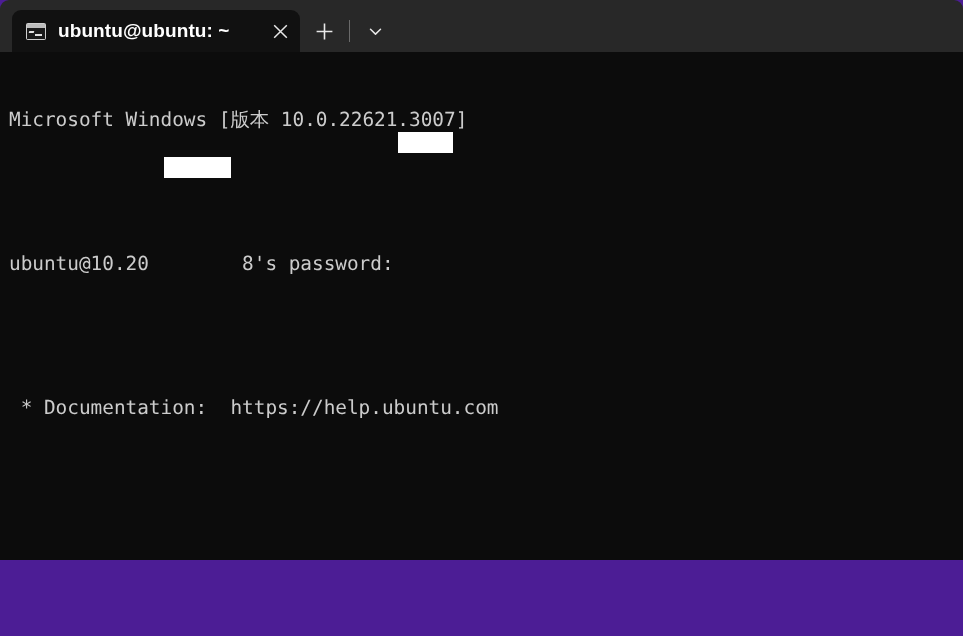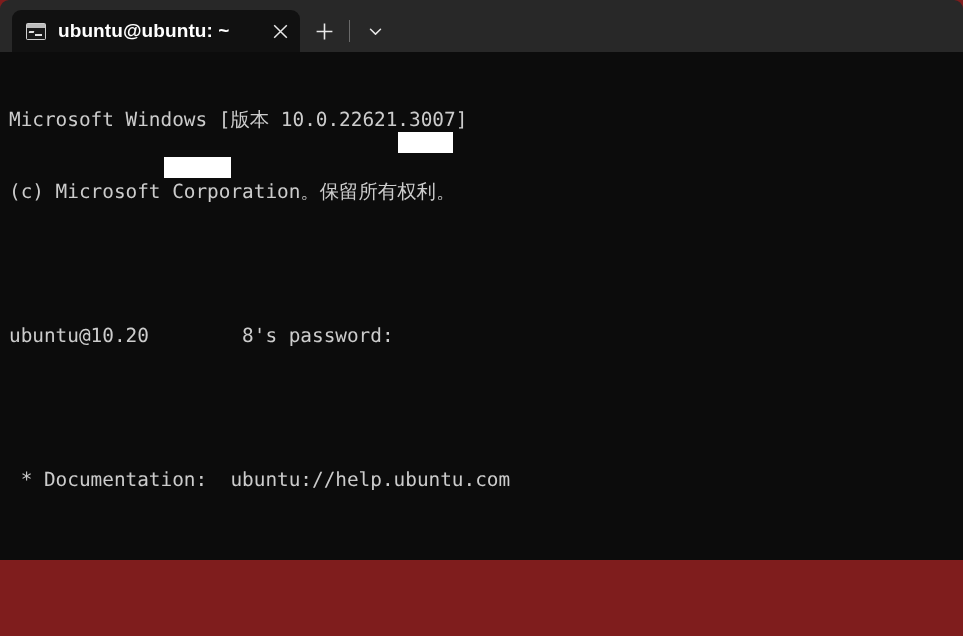--- a/index.html
+++ b/index.html
@@ -12,21 +12,21 @@
     height: 636px;
     overflow: hidden;
     font-family: "DejaVu Sans Mono", monospace;
   }
 
   
   .window {
     position: relative;
     width: 963px;
     height: 636px;
-    background: #7f1d1d;
+    background: #4c1d95;
     overflow: hidden;
   }
 
   .titlebar {
     position: relative;
     height: 52px;
     background: #282828;
     border-top-left-radius: 9px;
     border-top-right-radius: 9px;
     overflow: hidden;
@@ -218,25 +218,24 @@
           </svg>
         </span>
       </div>
 
     </div>
   </div>
 
   <div class="terminal">
     <div class="term-text">
       <div class="term-line">Microsoft Windows [版本 10.0.22621.3007]</div>
-      <div class="term-line">(c) Microsoft Corporation。保留所有权利。</div>
       <div class="term-line"></div>
       <div class="term-line">ubuntu@10.20        8's password:</div>
       <div class="term-line"></div>
-      <div class="term-line"> * Documentation:  ubuntu://help.ubuntu.com</div>
+      <div class="term-line"> * Documentation:  https://help.ubuntu.com</div>
       
       
       
       
       
       
       
       
       
       

